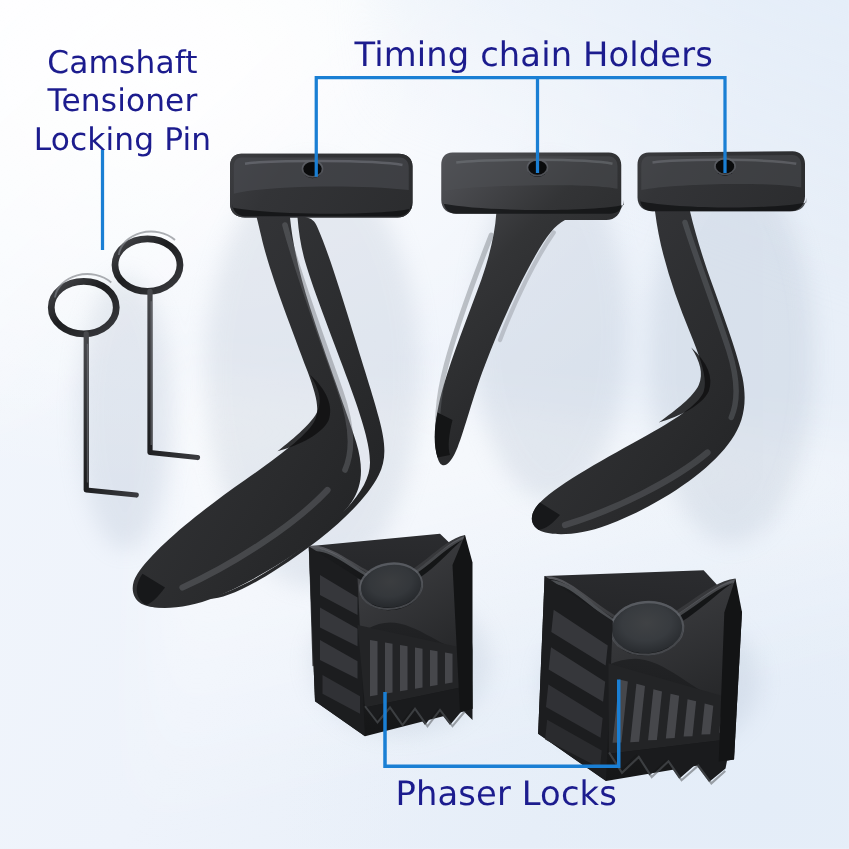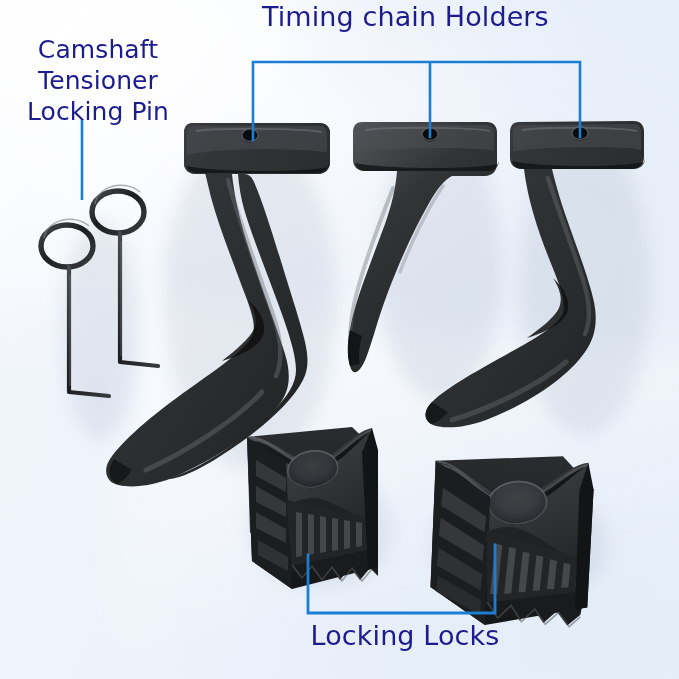--- a/index.html
+++ b/index.html
@@ -32,21 +32,21 @@
   .label{
     position:absolute;
     font-family:"DejaVu Sans", sans-serif;
     color:#1c1c8e;
     font-weight:400;
     letter-spacing:.1px;
     white-space:pre;
     line-height:31px;
   }
   #label-camshaft{left:10px;top:34px;width:176px;text-align:center;font-size:25px;}
-  #label-timing{left:262px;top:1px;width:330px;font-size:27px;}
+  #label-timing{left:262px;top:29px;width:330px;text-align:center;font-size:27px;}
   #label-phaser{left:300px;top:620px;width:210px;text-align:center;font-size:27px;}
 
   svg.overlay{position:absolute;left:0;top:0;width:679px;height:679px;pointer-events:none;}
   svg.art{position:absolute;left:0;top:0;width:679px;height:679px;}
 </style>
 </head>
 <body>
 
 <div id="stage">
 
@@ -339,15 +339,15 @@
 
     <path d="M308 555 L308 613 L495 613 L495 545" stroke="#1a7fd4" stroke-width="2.8" fill="none" stroke-linecap="square"></path>
   </svg>
 
   <div class="label" id="label-camshaft">Camshaft
 Tensioner
 Locking Pin</div>
 
   <div class="label" id="label-timing">Timing chain Holders</div>
 
-  <div class="label" id="label-phaser">Locking Locks</div>
+  <div class="label" id="label-phaser">Phaser Locks</div>
 
 </div>
 
 </body></html>

